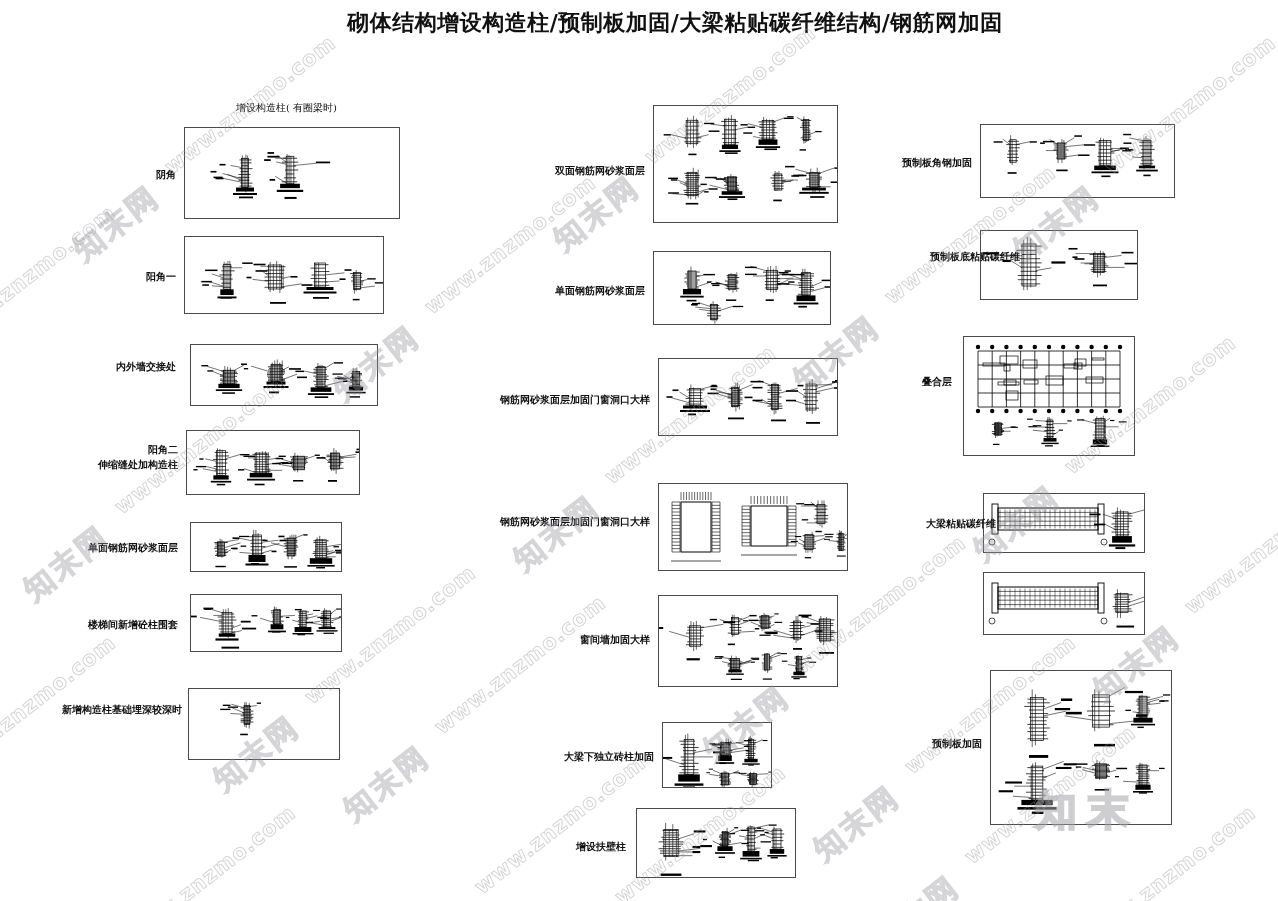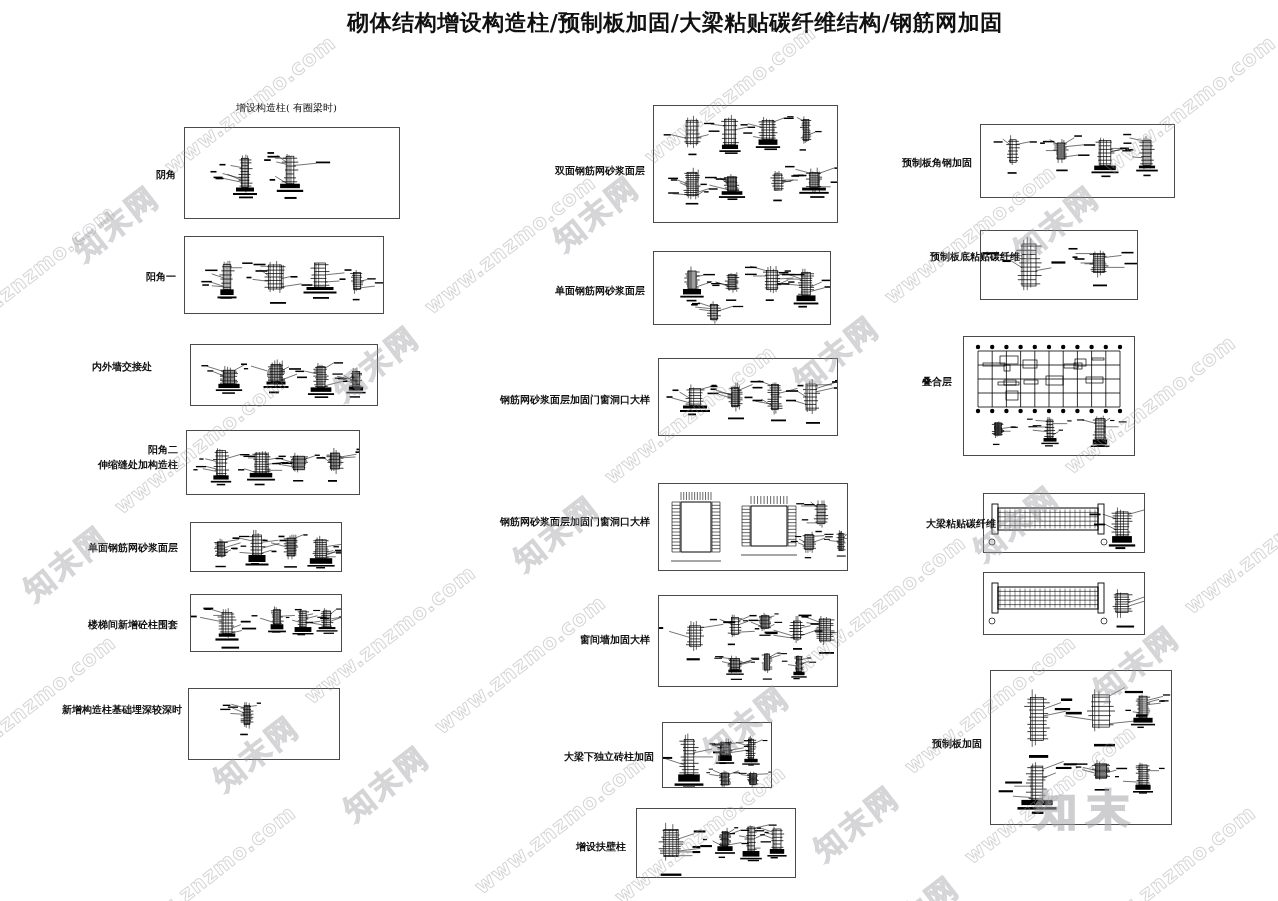--- a/index.html
+++ b/index.html
@@ -425,21 +425,21 @@
           <line x1="-4.5" y1="4.840753463329747" x2="-19.5" y2="-1.1592465366702527" stroke="#000" stroke-width="0.6875"></line>
           <rect x="-26.5" y="-1.7592465366702528" width="11" height="1.6" fill="#000"></rect>
           <line x1="-4.5" y1="0.6501239866483957" x2="-23.5" y2="-3.3498760133516043" stroke="#000" stroke-width="0.6875"></line>
           <rect x="-29.5" y="-6.949876013351604" width="13" height="1.6" fill="#000"></rect>
           <line x1="-4.5" y1="1.5032721546012908" x2="-15.5" y2="-4.496727845398709" stroke="#000" stroke-width="0.6875"></line>
           <rect x="-22.5" y="-1.0967278453987093" width="11" height="1.6" fill="#000"></rect>
           <rect x="-8" y="21.5" width="13" height="1.8" fill="#000"></rect>
         </g>
       </svg>
     </div>
-  <div class="panel-label" style="left:68px; top:360px; width:108px;text-align:center;">内外墙交接处</div>
+  <div class="panel-label" style="left:68px; top:360px; width:108px;">内外墙交接处</div>
 
   <div class="panel" style="left:186px; top:430px; width:174px; height:65px;">
       <svg width="174" height="65" viewBox="0 0 174 65" style="position: absolute; left: 0px; top: 0px;">
         <g transform="translate(34,32) scale(0.85)">
           <rect x="-5.5" y="-14.5" width="11" height="29" fill="none" stroke="#000" stroke-width="0.8235294117647058"></rect>
           <line x1="-7.5" y1="-12.428571428571429" x2="8.5" y2="-12.428571428571429" stroke="#000" stroke-width="0.8823529411764706"></line>
           <line x1="-6.5" y1="-8.285714285714285" x2="9.5" y2="-8.285714285714285" stroke="#000" stroke-width="0.8823529411764706"></line>
           <line x1="-9.5" y1="-4.142857142857142" x2="7.5" y2="-4.142857142857142" stroke="#000" stroke-width="0.8823529411764706"></line>
           <line x1="-6.5" y1="0" x2="7.5" y2="0" stroke="#000" stroke-width="0.8823529411764706"></line>
           <line x1="-8.5" y1="4.142857142857142" x2="5.5" y2="4.142857142857142" stroke="#000" stroke-width="0.8823529411764706"></line>

